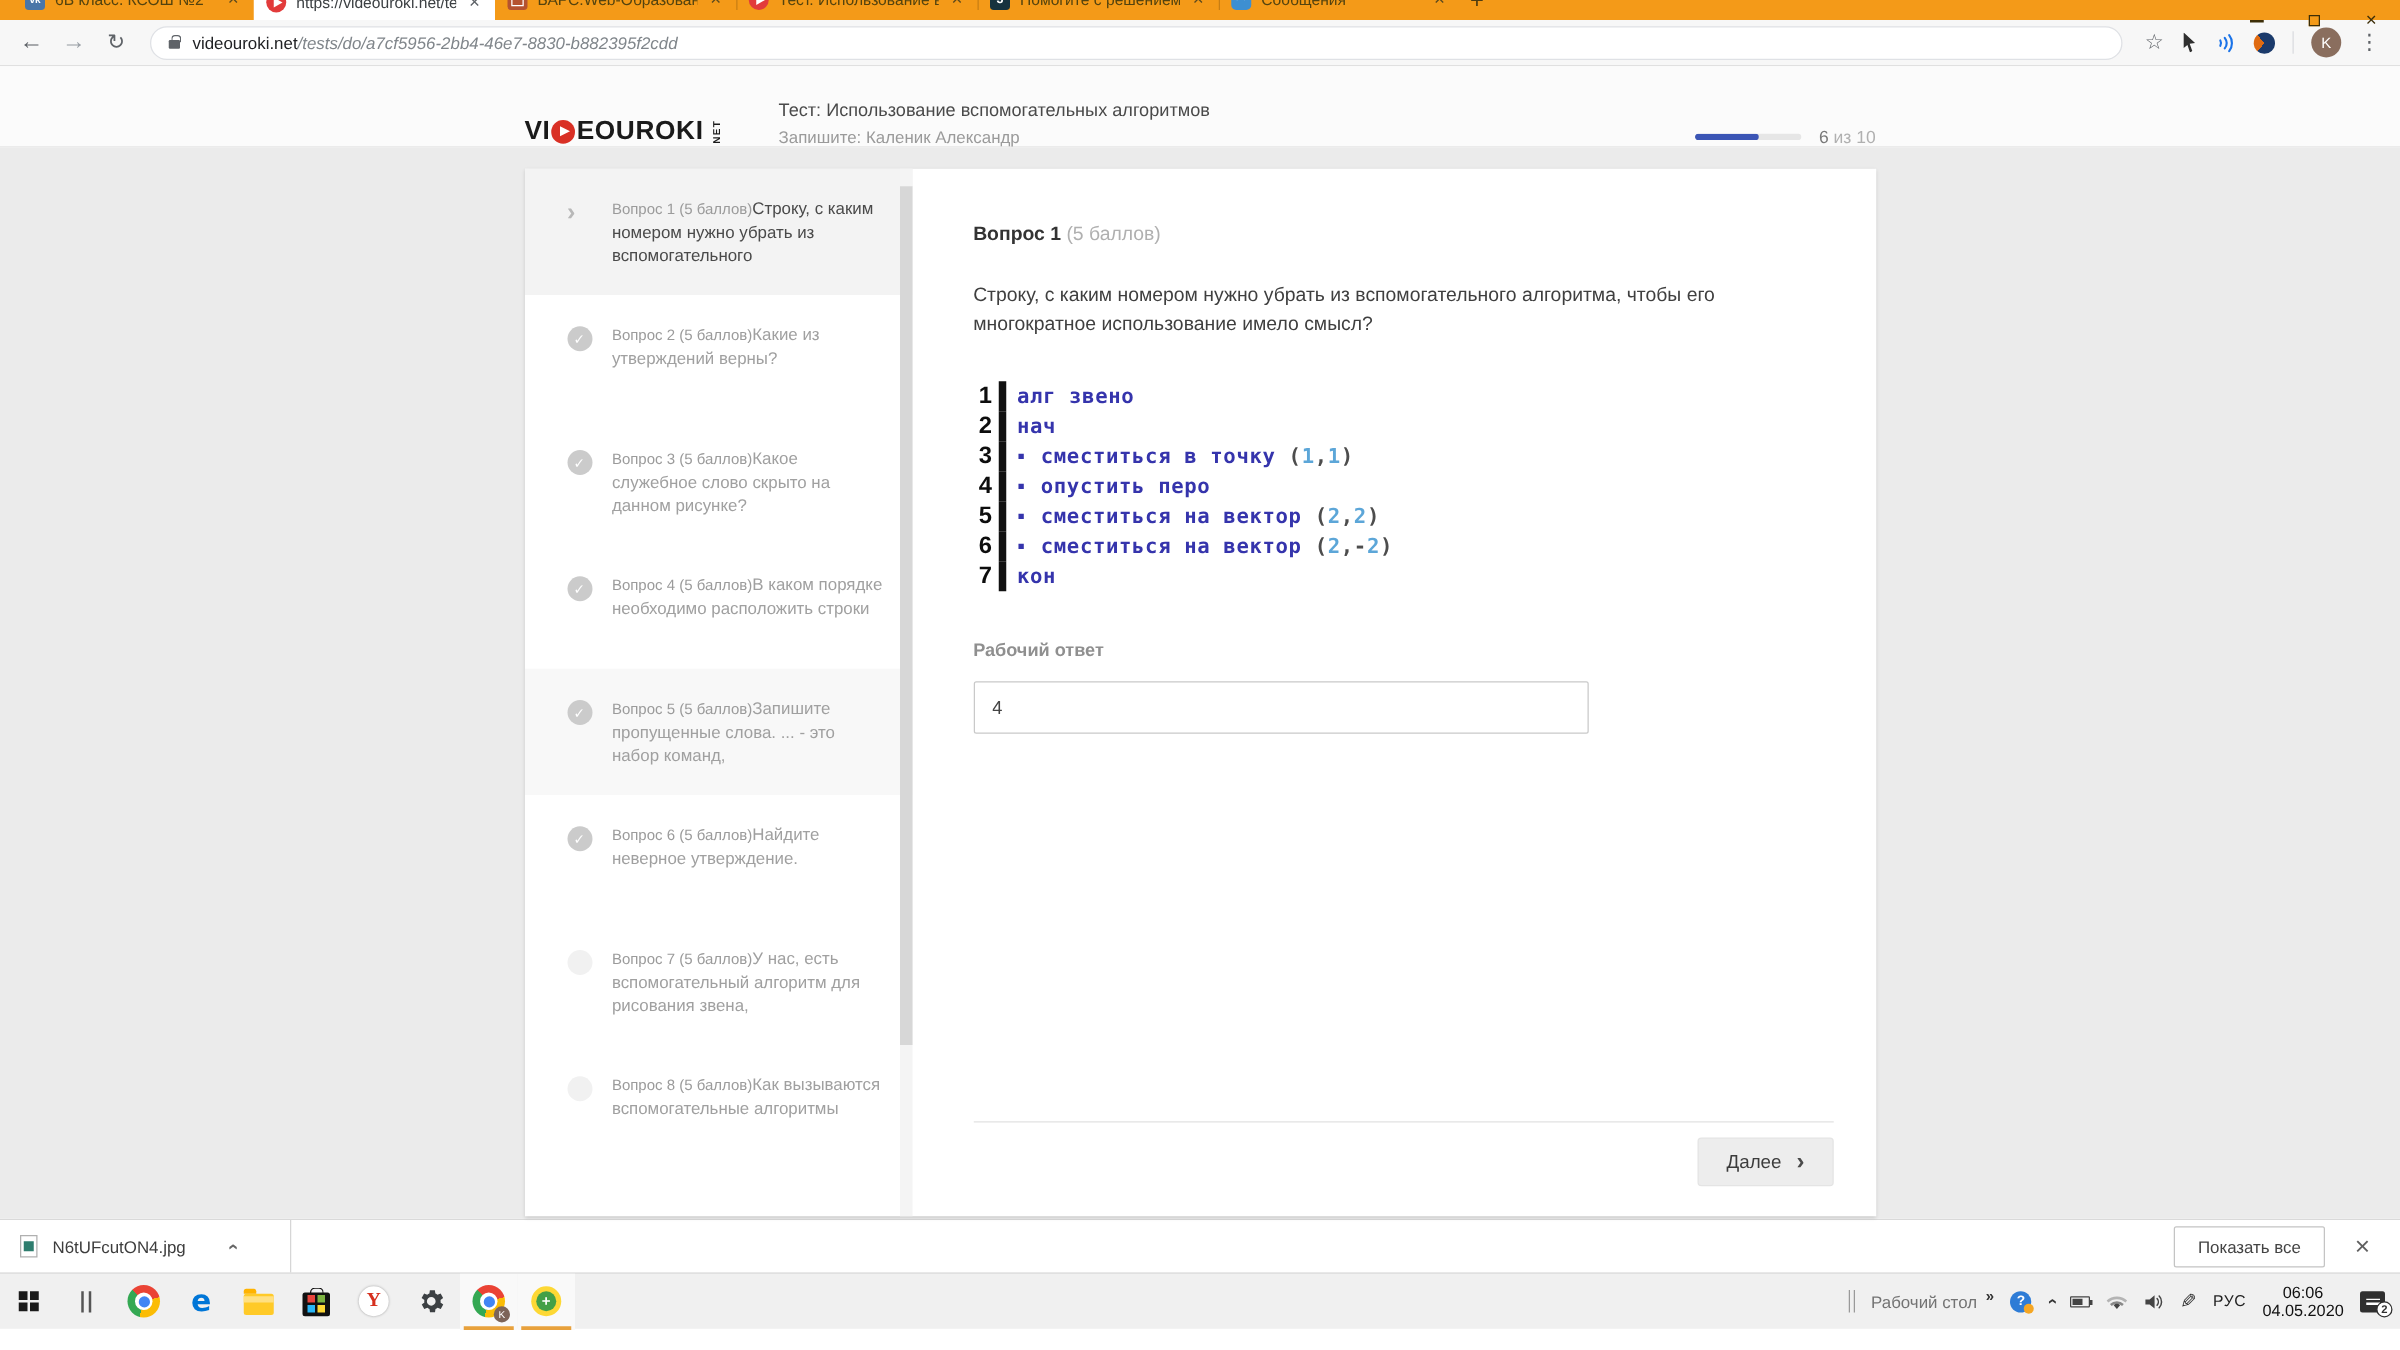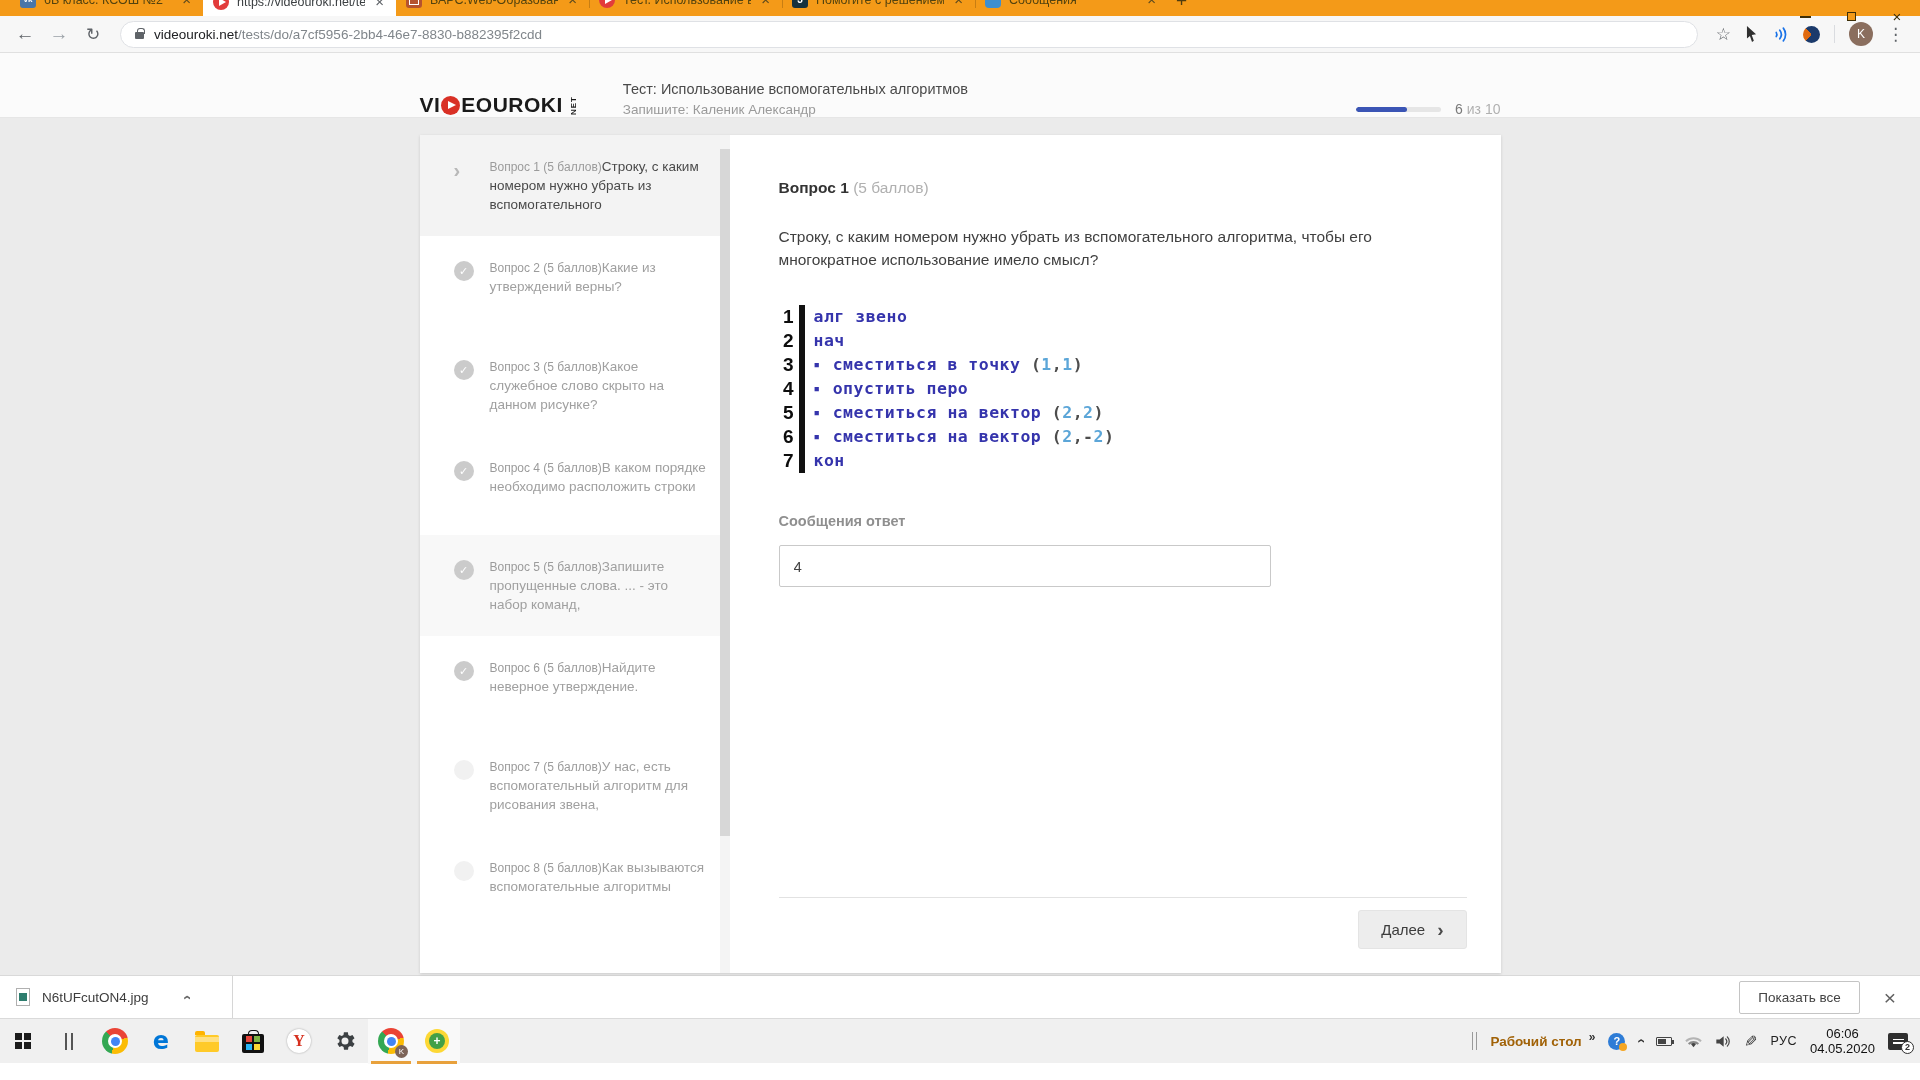--- a/index.html
+++ b/index.html
@@ -37,21 +37,21 @@
   
   .toolbar { height:37px; background:#f7f7f7; border-bottom:1px solid #e0e0e0; display:flex; align-items:center; padding:0 12px; gap:8px; }
   .nav-btn { font-size:19px; color:#5f6368; width:26px; text-align:center; }
   .nav-btn.fwd { color:#9aa0a6; }
   .nav-btn.reload { font-size:17px; }
   .omnibox { flex:1; height:27px; background:#fff; border:1px solid #dfe1e5; border-radius:14px;
              display:flex; align-items:center; padding:0 14px; gap:10px; margin:0 6px; }
   .lock { width:9px; height:7px; background:#5f6368; border-radius:1px; position:relative; margin-top:3px; }
   .lock::before { content:""; position:absolute; top:-4px; left:1.5px; width:6px; height:5px; border:1.5px solid #5f6368; border-bottom:none; border-radius:3px 3px 0 0; }
   .url { font-size:13.5px; }
-  .url .dom { color:#202124; } .url .path { color:#80868b; }
+  .url .dom { color:#202124; } .url .path { color:#80868b;font-style:italic; }
   .ext-icons { display:flex; align-items:center; gap:14px; padding:0 4px; }
   .star { font-size:17px; color:#5f6368; }
   .cursor-ic { width:13px; height:16px; background:#2f2f2f; clip-path:polygon(15% 0,85% 52%,52% 56%,68% 92%,54% 100%,38% 62%,15% 78%); }
   .tb-divider { width:1px; height:18px; background:#dadce0; }
   .avatar { width:24px; height:24px; border-radius:50%; background:#8a6e5e; color:#fff; font-size:12px; display:flex; align-items:center; justify-content:center; }
   .dots { font-size:17px; color:#5f6368; letter-spacing:0; }
   .globe-ic { width:17px; height:17px; border-radius:50%; background:conic-gradient(#1b3a6b 0 220deg,#e06a10 0 320deg,#1b3a6b 0); }
 
   
   .site-header { height:65px; background:#fbfbfb; border-bottom:1px solid #e6e6e6; }
@@ -148,21 +148,21 @@
   .store-ic::before { content:""; position:absolute; top:-4px; left:6px; width:9px; height:5px; border:1.5px solid #111; border-bottom:none; border-radius:4px 4px 0 0; }
   .store-ic i:nth-child(1){background:#e8453c}.store-ic i:nth-child(2){background:#7cb342}
   .store-ic i:nth-child(3){background:#29b6f6}.store-ic i:nth-child(4){background:#fdd835}
   .yandex-ic { width:24px; height:24px; border-radius:50%; background:#fff; box-shadow:0 0 2px rgba(0,0,0,.35); color:#d6301e; font-family:"Liberation Serif","DejaVu Serif",serif; font-weight:bold; font-size:16px; display:flex; align-items:center; justify-content:center; }
   .badge-k { position:absolute; right:6px; bottom:6px; width:13px; height:13px; border-radius:50%; background:#7d6458; color:#fff; font-size:8px; display:flex; align-items:center; justify-content:center; }
   .ts-ic { width:24px; height:24px; border-radius:50%; background:#fdd835; display:flex; align-items:center; justify-content:center; }
   .ts-ic i { width:16px; height:16px; border-radius:50%; background:#43a047; color:#fff; font-style:normal; font-size:12px; font-weight:bold; display:flex; align-items:center; justify-content:center; line-height:1; }
 
   .tray { margin-left:auto; display:flex; align-items:center; gap:13px; padding-right:12px; }
   .grip { width:5px; height:18px; border-left:1.5px solid #9a9a9a; border-right:1.5px solid #9a9a9a; }
-  .desk-label { font-size:13.5px; color:#a16207;font-weight:bold; }
+  .desk-label { font-size:13.5px; color:#737373; }
   .more-chev { font-size:12px; color:#333; align-self:flex-start; margin:4px 0 0 -6px; font-weight:bold; }
   .help-ic { width:17px; height:17px; border-radius:50%; background:#2e7cd6; color:#fff; font-size:11px; font-weight:bold; display:flex; align-items:center; justify-content:center; position:relative; }
   .help-ic::after { content:""; position:absolute; right:-2px; bottom:-1px; width:8px; height:8px; border-radius:50%; background:#f5a623; }
   .tray-chev { font-size:14px; font-weight:bold; color:#333; transform:rotate(-90deg); }
   .batt { width:16px; height:9px; border:1.5px solid #444; border-radius:1px; position:relative; }
   .batt::before { content:""; position:absolute; left:1px; top:1px; bottom:1px; width:8px; background:#444; }
   .batt::after { content:""; position:absolute; right:-3.5px; top:2px; width:2px; height:4px; background:#444; }
   .pen { font-size:16px; color:#333; transform:scaleX(-1); }
   .lang { font-size:12.5px; color:#222; letter-spacing:.5px; }
   .clock { font-size:13px; color:#111; text-align:center; line-height:15px; }
@@ -362,21 +362,21 @@
               <span class="ctext"><span class="seg bullet">▪</span><span class="seg kw">сместиться на вектор </span><span class="seg pun">(</span><span class="seg numlit">2</span><span class="seg pun">,-</span><span class="seg numlit">2</span><span class="seg pun">)</span></span>
             </div>
             <div class="code-row">
               <span class="ln">7</span>
               <span class="lbar"></span>
               <span class="ctext"><span class="seg kw">кон</span></span>
             </div>
           </div>
       </div>
 
-      <div class="ans-label">Сообщения ответ</div>
+      <div class="ans-label">Рабочий ответ</div>
       <input class="ans-input" type="text" value="4" style="">
 
       <div class="c-spacer"></div>
       <div class="c-divider"></div>
       <div class="btn-row">
         <button class="next-btn">
           <span>Далее</span>
           <span class="nchev">›</span>
         </button>
       </div>

